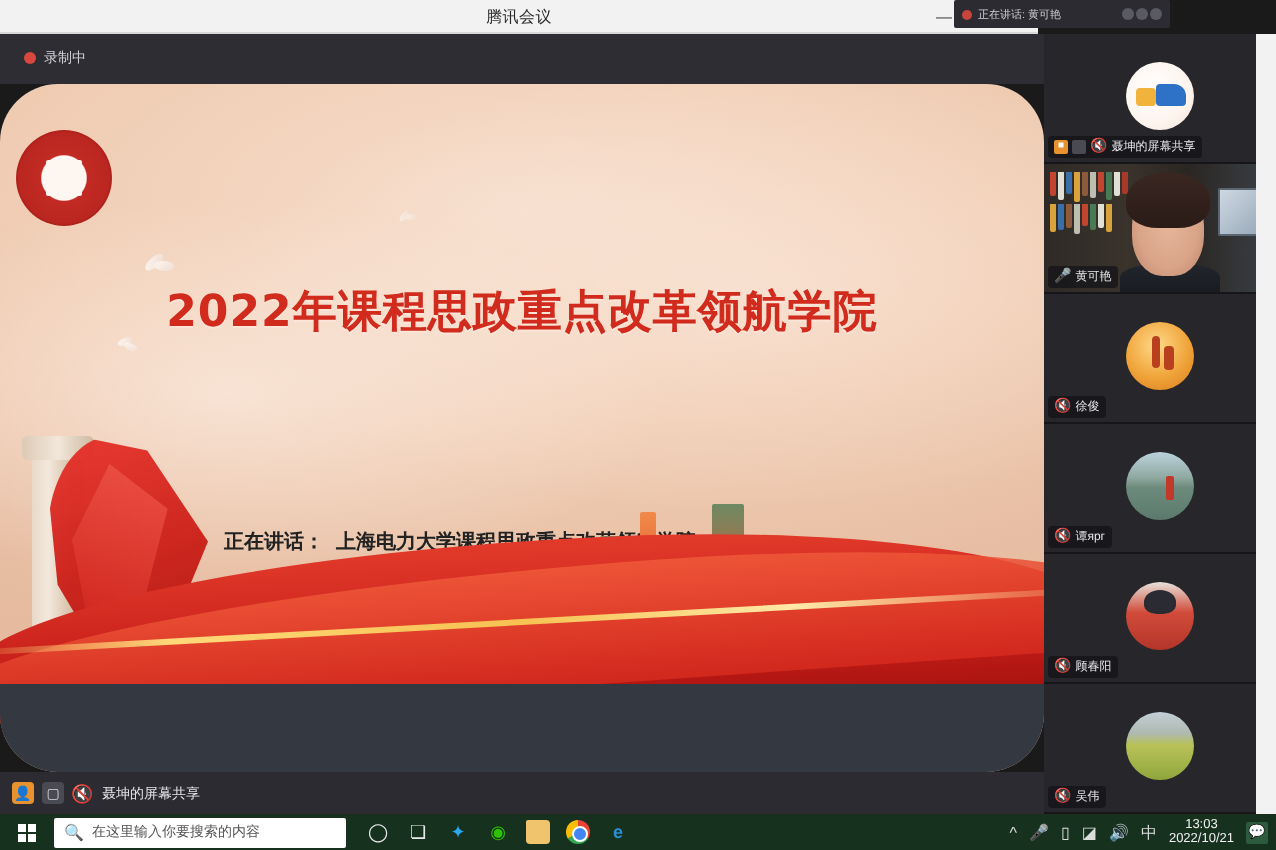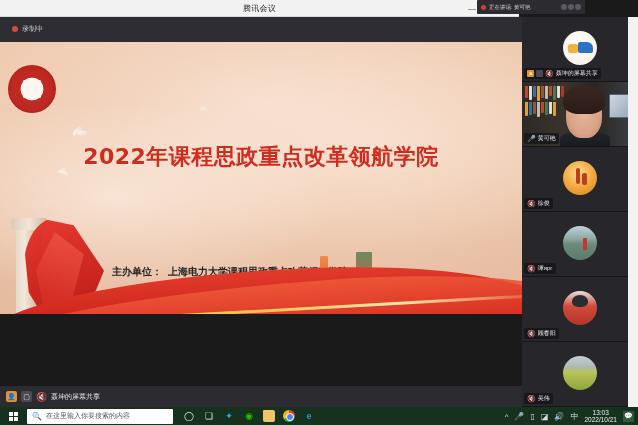--- a/index.html
+++ b/index.html
@@ -44,22 +44,22 @@
     background: #2d2d33;
   }
   .rec-indicator {
     position: absolute; left: 12px; top: 7px; display: flex; align-items: center; gap: 4px;
   }
   .rec-dot { width: 6px; height: 6px; border-radius: 50%; background: #d9483f; }
   .rec-label { font-size: 7px; color: #d2d2d6; }
 
   
   .share-area {
-    position: absolute; top: 42px; left: 0; width: 522px; height: 272px;
-    background: #1e1e22; overflow: hidden;
+    position: absolute; top: 42px; left: 0; width: 522px; height: 344px;
+    background: #1e1e22; overflow: hidden; border-radius: 29px;
   }
   .slide {
     position: absolute; top: 0; left: 0; width: 522px; height: 344px;
     overflow: hidden;
     background:
       radial-gradient(ellipse 120% 80% at 50% 18%, #f6ddcb 0%, #f0cdb4 40%, #e8bfa4 70%, #e3b79b 100%);
   }
   .slide-haze {
     position: absolute; inset: 0;
     background:
@@ -323,21 +323,21 @@
           <i class="dove-w1"></i>
           <i class="dove-w2"></i>
         </div>
 
       <div class="slide-title">
         <div class="line">2022年课程思政重点改革领航学院</div>
       </div>
 
       <div class="slide-sub">
         <div class="srow">
-          <span class="s-label">主办单位：</span>
+          <span class="s-label">正在讲话：</span>
           <span class="s-val">上海电力大学课程思政重点改革领航学院</span>
         </div>
         <div class="srow indent">
           <span class="s-val">计算机科学与技术学院</span>
         </div>
       </div>
 
       <div class="monument"></div>
       <div class="ribbon-wave"></div>
       <div class="ribbon-wave2"></div>

